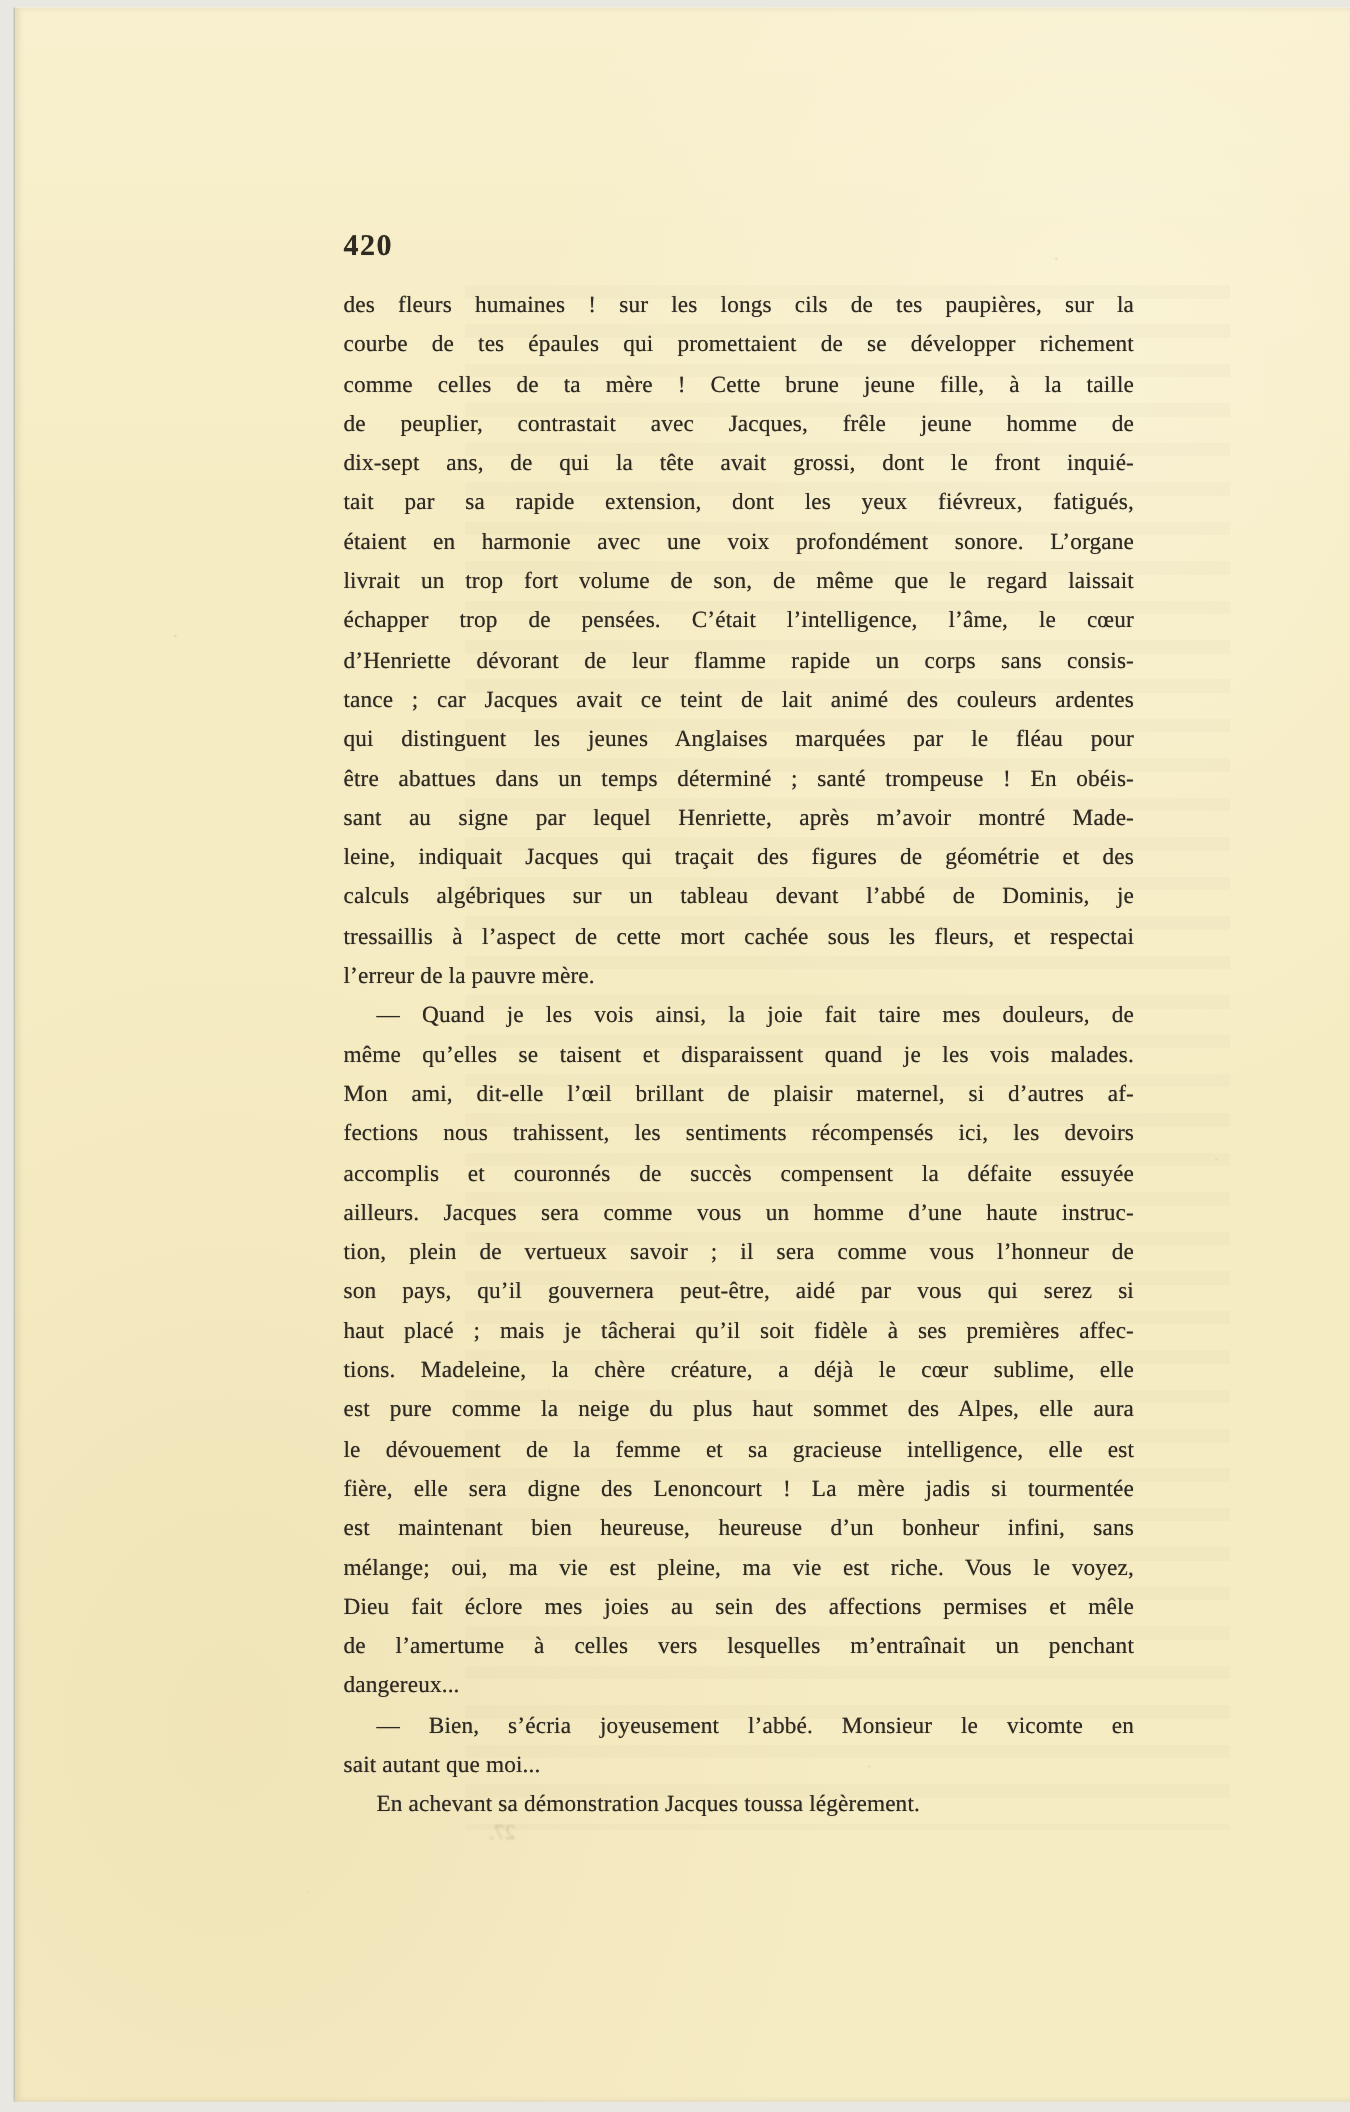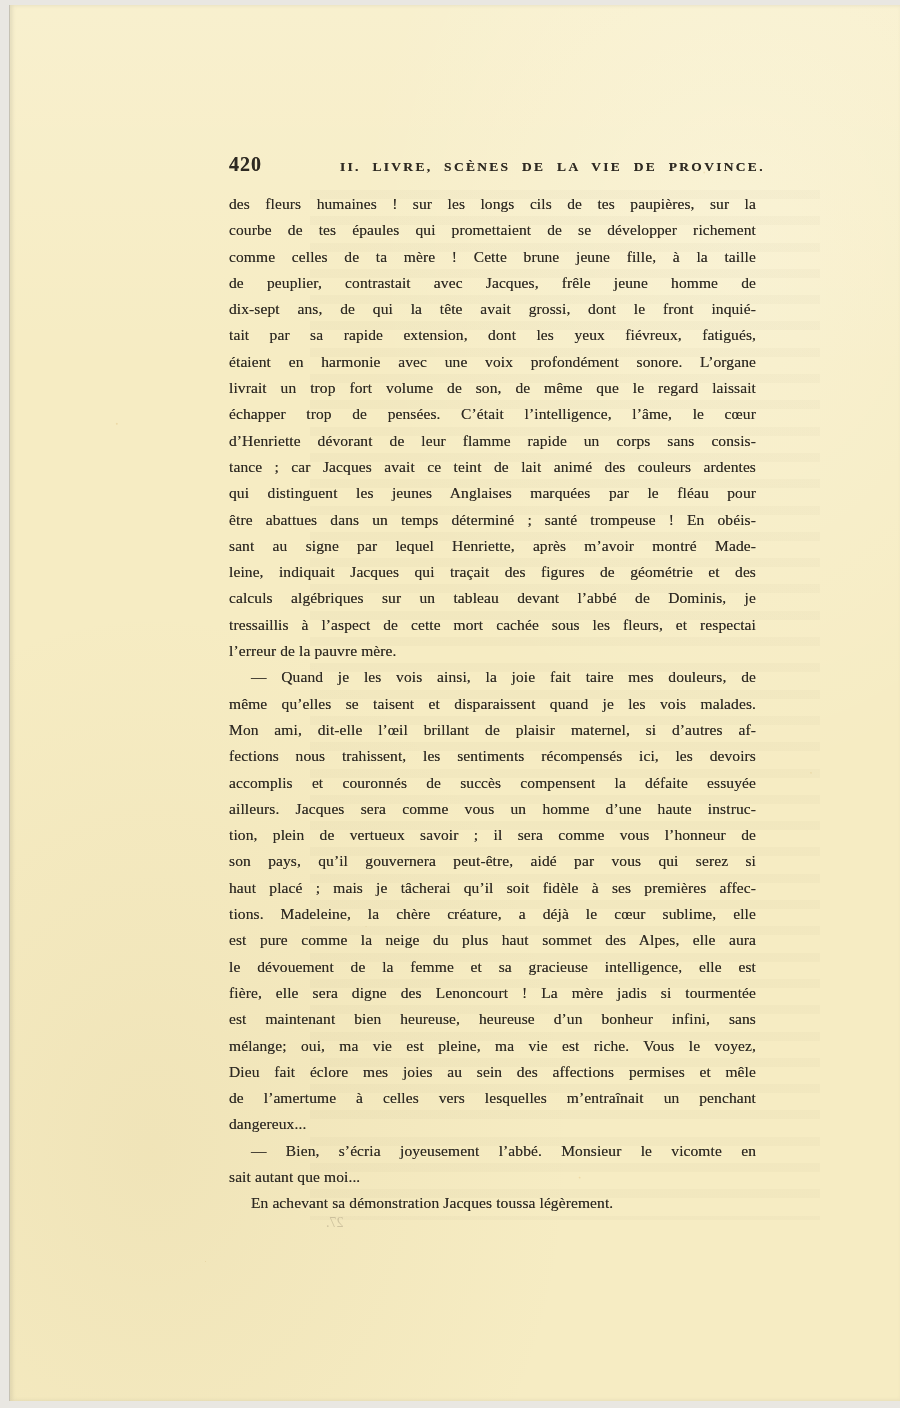--- a/index.html
+++ b/index.html
@@ -53,21 +53,20 @@
   }
 
   .page-header {
     position: absolute;
     left: 219px;
     top: 148px;
     width: 527px;
     display: flex;
     align-items: baseline;
     color: #2e2a22;
-    gap: 44px;
   }
   .pagenum {
     font-size: 20px;
     font-weight: 700;
     letter-spacing: 1px;
     margin-right: 34px;
     text-shadow: 0 0 0.5px rgba(46,42,35,0.6);
   }
   .header-title {
     font-size: 13.5px;
@@ -108,21 +107,20 @@
     filter: blur(0.6px);
   }
 </style>
 </head>
 <body>
 
 <div class="paper">
 
   <div class="page-header">
     <span class="pagenum">420</span>
-    <span class="header-title">II. LIVRE, SCÈNES DE LA VIE DE PROVINCE.</span>
   </div>
 
   <div class="body-text">
       <div>
         <div class="line">des fleurs humaines ! sur les longs cils de tes paupières, sur la</div>
         <div class="line">courbe de tes épaules qui promettaient de se développer richement</div>
         <div class="line">comme celles de ta mère ! Cette brune jeune fille, à la taille</div>
         <div class="line">de peuplier, contrastait avec Jacques, frêle jeune homme de</div>
         <div class="line">dix-sept ans, de qui la tête avait grossi, dont le front inquié-</div>
         <div class="line">tait par sa rapide extension, dont les yeux fiévreux, fatigués,</div>

